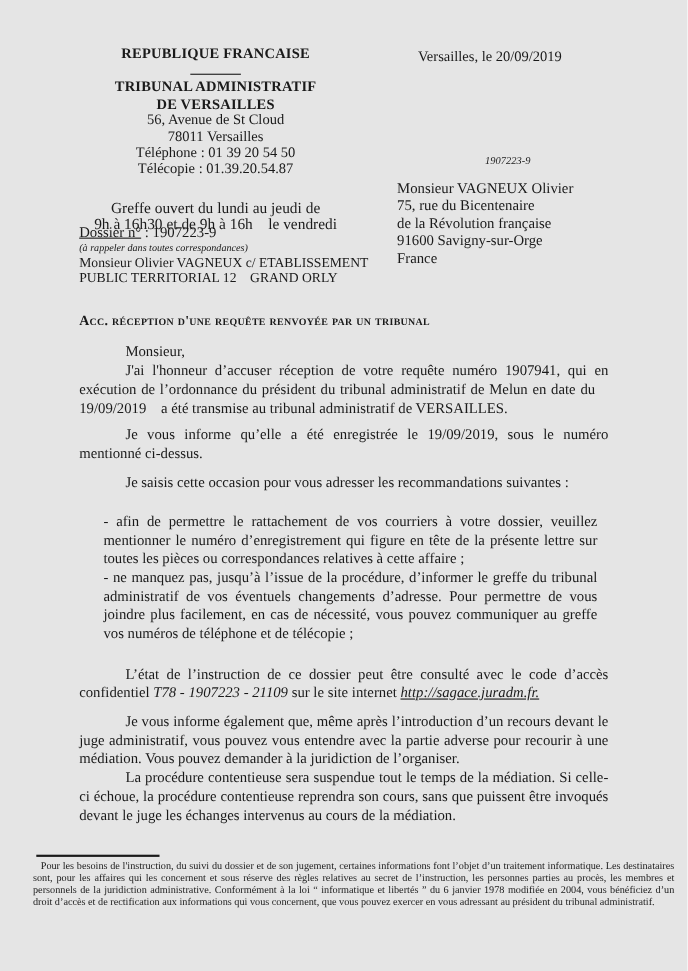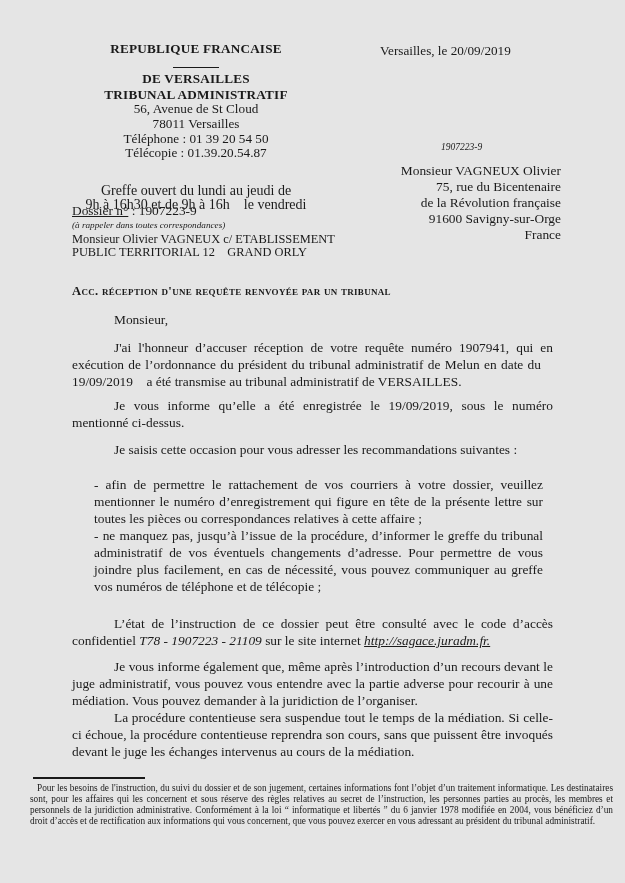--- a/index.html
+++ b/index.html
@@ -63,21 +63,21 @@
     left: 441px;
     top: 142px;
     font-style: italic;
     font-size: 9.5px;
   }
   .recipient {
     position: absolute;
     left: 361px;
     top: 163px;
     width: 200px;
-    text-align: right;
+    text-align: left;
     font-size: 13.4px;
     line-height: 16px;
   }
   
   .dossier {
     position: absolute;
     left: 72px;
     top: 203px;
     width: 300px;
   }
@@ -117,21 +117,21 @@
     top: 311px;
     width: 481px;
     font-size: 13.4px;
     line-height: 17px;
     text-align: justify;
   }
   .body p {
     margin: 0;
     text-indent: 42px;
   }
-  .body p.salutation { margin-bottom: 11px; text-align: left; }
+  .body p.salutation { text-align: left; }
   .body p.p-reception { margin-bottom: 7px; }
   .body p.p-registered { margin-bottom: 10px; }
   .body p.p-recommendations { margin-bottom: 18px; }
   .body p.list-item {
     text-indent: 0;
     margin-left: 22px;
     margin-right: 10px;
   }
   .body p.list-item.last { margin-bottom: 20px; }
   .body p.p-sagace { margin-bottom: 9px; }
@@ -163,22 +163,22 @@
   }
 </style>
 </head>
 <body>
 
 <div class="page">
 
   <div class="sender">
     <div class="republic">REPUBLIQUE FRANCAISE</div>
     <div class="divider"></div>
+    <div class="court">TRIBUNAL ADMINISTRATIF</div>
     <div class="court">DE VERSAILLES</div>
-    <div class="court">TRIBUNAL ADMINISTRATIF</div>
     <div class="addr">56, Avenue de St Cloud</div>
     <div class="addr">78011 Versailles</div>
     <div class="addr">Téléphone : 01 39 20 54 50</div>
     <div class="addr">Télécopie : 01.39.20.54.87</div>
     <div class="hours">
       <div>Greffe ouvert du lundi au jeudi de</div>
       <div>9h à 16h30 et de 9h à 16h&nbsp;&nbsp;&nbsp; le vendredi</div>
     </div>
   </div>
 

